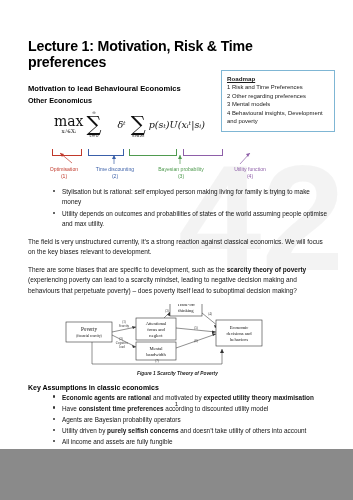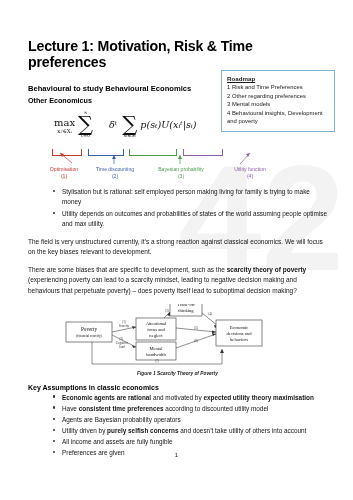--- a/index.html
+++ b/index.html
@@ -1,19 +1,19 @@
 <!DOCTYPE html>
 <html><head>
 <meta charset="utf-8">
 <style>
   html,body{margin:0;padding:0;background:#8a8a8a;}
   body{font-family:"Liberation Sans",sans-serif;}
   .page{
     position:relative;
-    width:353px;height:500px;
+    width:353px;height:449px;
     background:#ffffff;
     overflow:hidden;
     box-sizing:border-box;
   }
   .sheet{
     position:absolute;
     left:0;top:0;right:0;bottom:0;
     padding:38px 26px 0 28px;
     box-sizing:border-box;
   }
@@ -73,21 +73,21 @@
   }
   .eq{
     position:absolute;
     left:26px;top:4px;
     font-family:"DejaVu Serif",serif;
     font-size:12px;
     color:#111;
     white-space:nowrap;
   }
   .eq .op{display:inline-block;vertical-align:middle;text-align:center;position:relative;}
-  .eq .maxb{font-size:10px;line-height:1;margin-top:24px;}
+  .eq .maxb{font-size:14px;line-height:1;margin-top:24px;}
   .eq .maxs{font-size:5.4px;line-height:1;display:block;}
   .eq .sig{font-size:21px;line-height:.8;display:block;font-family:"DejaVu Serif",serif;}
   .eq .sup{font-size:4.8px;line-height:1;display:block;}
   .eq .sub{font-size:5px;line-height:1;display:block;}
   .eq .body{font-size:9.6px;font-style:italic;}
   .eq .dl{font-size:9.6px;font-style:italic;}
 
   .braces{position:absolute;left:20px;top:42px;width:210px;height:9px;}
   .brace{
     position:absolute;top:0;height:7px;
@@ -177,21 +177,21 @@
   <div class="wm">
     <svg width="170" height="200" viewBox="0 0 170 200">
       <text x="10" y="150" font-family="Liberation Sans, sans-serif" font-size="150" font-weight="bold" fill="#e9e9e9">42</text>
     </svg>
   </div>
 
   <div class="sheet layer">
 
     <h1 class="title">Lecture 1: Motivation, Risk &amp; Time preferences</h1>
 
-    <div class="subhead">Behavioural to study Behavioural Economics</div>
+    <div class="subhead">Motivation to lead Behavioural Economics</div>
     <div class="subhead2">Other Economicus</div>
 
     <div class="eqwrap">
 
       <div class="eq">
         <span class="op">
           <span class="maxb">max</span>
           <span class="maxs">xᵢᵗ∈Xᵢ</span>
         </span><span class="op" style="margin-left:3px;">
           <span class="sup">∞</span>

